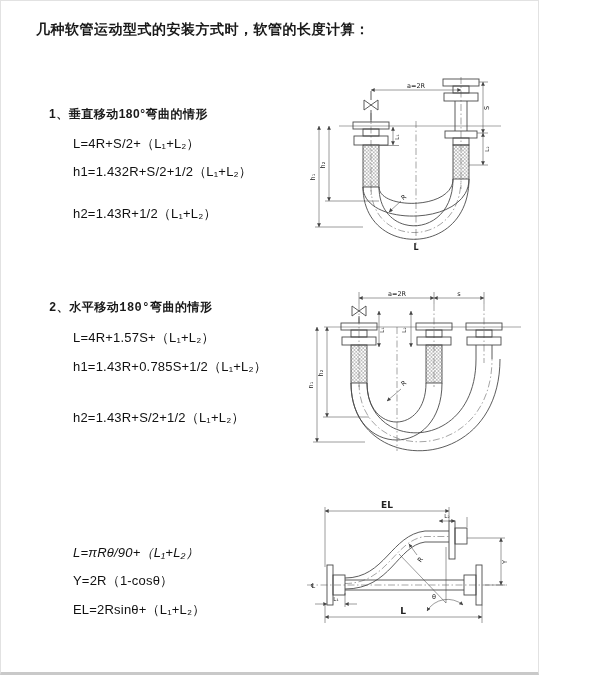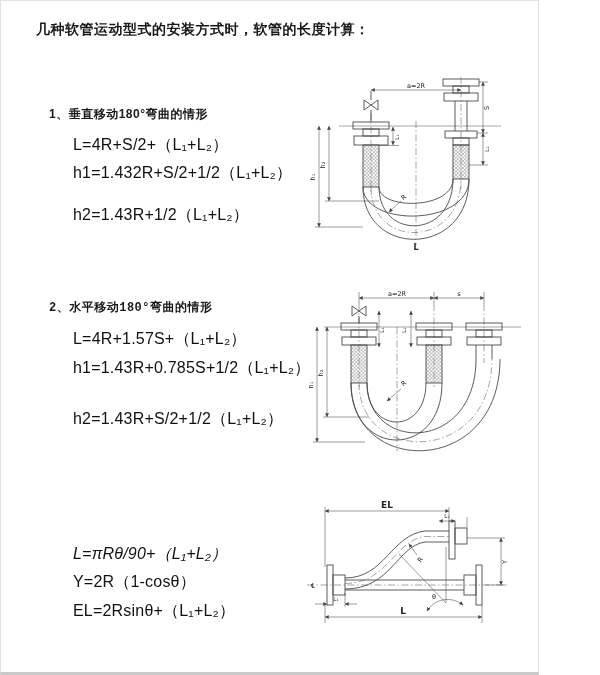--- a/index.html
+++ b/index.html
@@ -13,21 +13,21 @@
   .doc-title {
     position:absolute; left:35px; top:20px;
     font-size:14px; font-weight:bold; letter-spacing:0.5px;
   }
   .sec-heading {
     position:absolute; left:48px;
     font-size:12px; font-weight:bold; letter-spacing:0.5px;
   }
   .formula {
     position:absolute; left:72px;
-    font-size:16px; font-weight:normal; letter-spacing:0.2px; color:#111;
+    font-size:13px; font-weight:normal; letter-spacing:0.2px; color:#111;
   }
   .diagram { position:absolute; }
   svg text { font-family:"DejaVu Sans","Liberation Sans",sans-serif; fill:#222; }
   .dim-t { font-size:6.5px; }
   .dim-s { font-size:5.5px; }
   .dim-l { font-size:9px; }
 </style>
 </head>
 <body>
 

